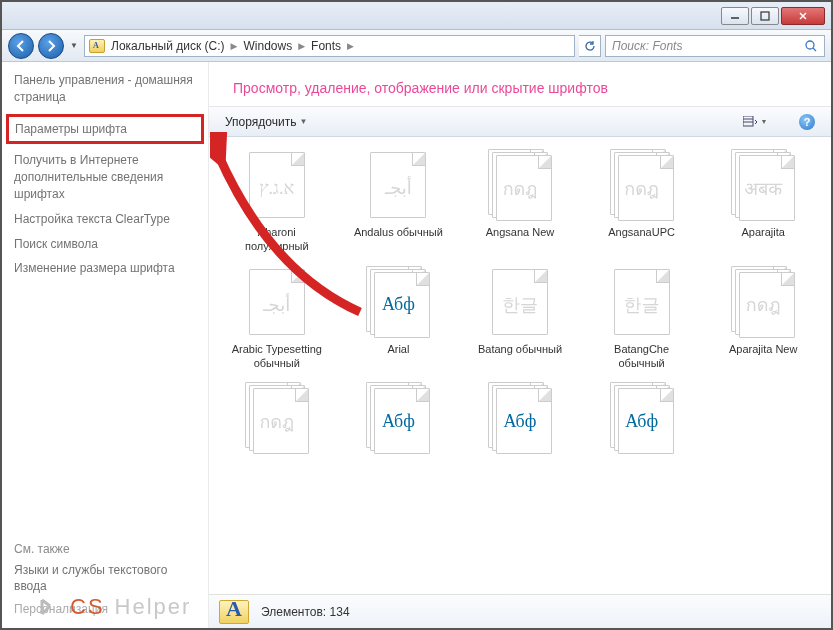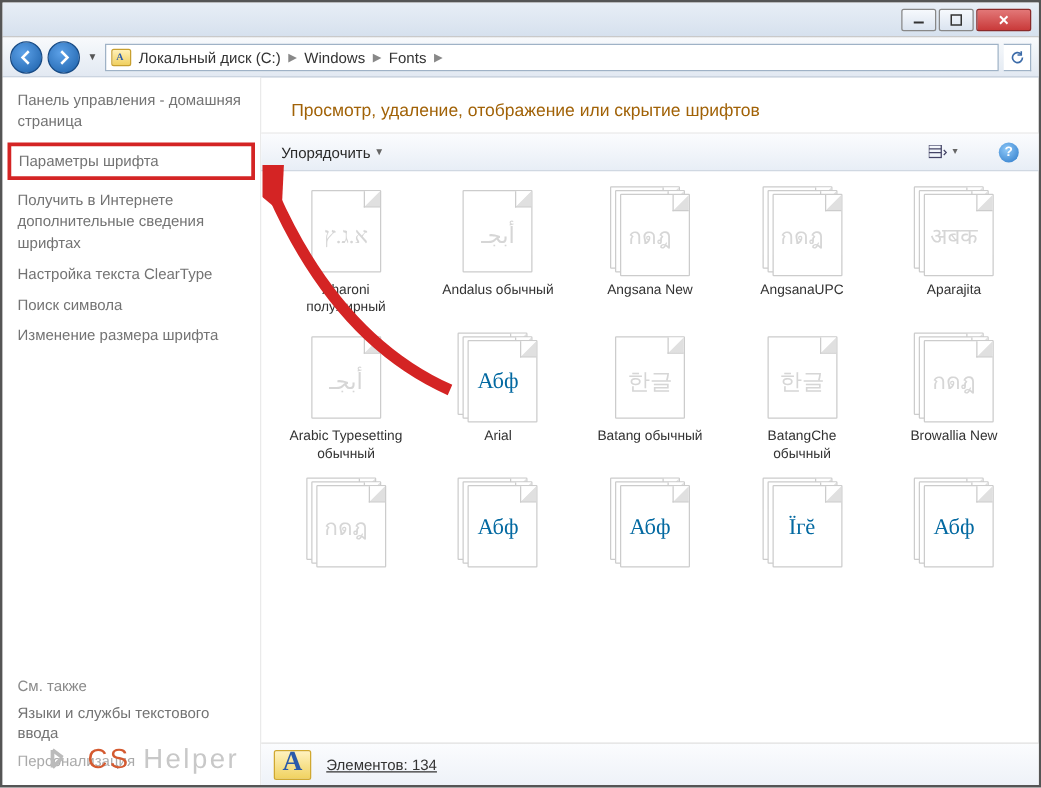--- a/index.html
+++ b/index.html
@@ -135,21 +135,21 @@
   font-style: italic;
 }
 .searchbox svg { margin-left: auto; }
 .content-hdr {
   padding: 18px 24px 10px 24px;
   border-bottom: 1px solid #e6e6e6;
 }
 .content-hdr h1 {
   font-size: 14px;
   font-weight: normal;
-  color: #a16207;
+  color: #ec4899;
 }
 .cmdbar {
   height: 30px;
   background: linear-gradient(to bottom, #fbfcfe, #e8eef6);
   border-bottom: 1px solid #d0d8e2;
   display: flex;
   align-items: center;
   padding: 0 10px;
   gap: 24px;
 }
@@ -282,21 +282,20 @@
   line-height: 1.3;
 }
 .statusbar {
   height: 34px;
   border-top: 1px solid #e0e0e0;
   display: flex;
   align-items: center;
   padding: 16px 10px;
   gap: 12px;
   background: linear-gradient(to bottom, #fbfcfe, #eef2f8);
-  text-decoration: underline;
 }
 .status-folder {
   width: 30px;
   height: 24px;
   background: linear-gradient(to bottom, #fff2c0, #f0d260);
   border: 1px solid #d0a830;
   border-radius: 2px;
   position: relative;
 }
 .status-folder::after {
@@ -374,20 +373,27 @@
         <span>Windows</span>
         <span class="crumb-sep">▶</span>
         <span>Fonts</span>
         <span class="crumb-sep">▶</span>
       </div>
     </div>
     <div class="addr-refresh">
       <svg width="12" height="12" viewBox="0 0 12 12">
           <path d="M10 6a4 4 0 1 1-1.2-2.8" fill="none" stroke="#3a6aa8" stroke-width="1.3"></path>
           <path d="M9 1v3h-3" fill="none" stroke="#3a6aa8" stroke-width="1.3"></path>
+        </svg>
+    </div>
+    <div class="searchbox">
+      <span>Поиск: Fonts</span>
+      <svg width="14" height="14" viewBox="0 0 14 14">
+          <circle cx="6" cy="6" r="4" fill="none" stroke="#3a78c8" stroke-width="1.3"></circle>
+          <line x1="9" y1="9" x2="12" y2="12" stroke="#3a78c8" stroke-width="1.3"></line>
         </svg>
     </div>
   </div>
 
   <div class="body-split">
 
     <div class="sidebar">
       <a href="#">Панель управления - домашняя страница</a>
       <a href="#" class="highlighted">Параметры шрифта</a>
       <a href="#">Получить в Интернете дополнительные сведения шрифтах</a>
@@ -497,21 +503,21 @@
             </div>
             <div class="font-label">BatangChe обычный</div>
           </div>
           <div class="font-item faded">
             <div class="font-thumb stack">
               <div class="sheet"></div>
               <div class="sheet"></div>
               <div class="sheet"></div>
               <div class="thumb-text">กดฎ</div>
             </div>
-            <div class="font-label">Browallia New</div>
+            <div class="font-label">Aparajita New</div>
           </div>
           <div class="font-item faded">
             <div class="font-thumb stack">
               <div class="sheet"></div>
               <div class="sheet"></div>
               <div class="sheet"></div>
               <div class="thumb-text">กดฎ</div>
             </div>
             <div class="font-label"></div>
           </div>
@@ -523,29 +529,20 @@
               <div class="thumb-text">Абф</div>
             </div>
             <div class="font-label"></div>
           </div>
           <div class="font-item">
             <div class="font-thumb stack">
               <div class="sheet"></div>
               <div class="sheet"></div>
               <div class="sheet"></div>
               <div class="thumb-text">Абф</div>
-            </div>
-            <div class="font-label"></div>
-          </div>
-          <div class="font-item">
-            <div class="font-thumb stack">
-              <div class="sheet"></div>
-              <div class="sheet"></div>
-              <div class="sheet"></div>
-              <div class="thumb-text">Їгĕ</div>
             </div>
             <div class="font-label"></div>
           </div>
           <div class="font-item">
             <div class="font-thumb stack">
               <div class="sheet"></div>
               <div class="sheet"></div>
               <div class="sheet"></div>
               <div class="thumb-text">Абф</div>
             </div>

